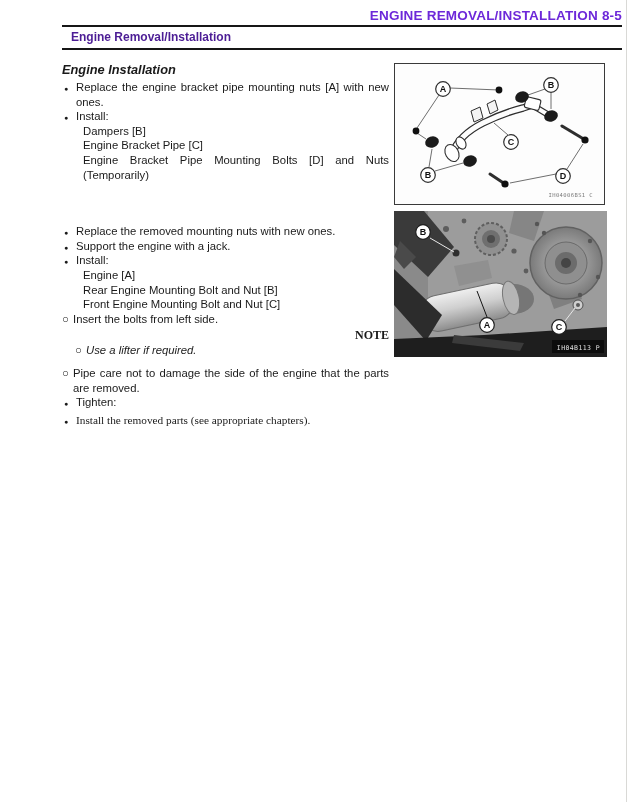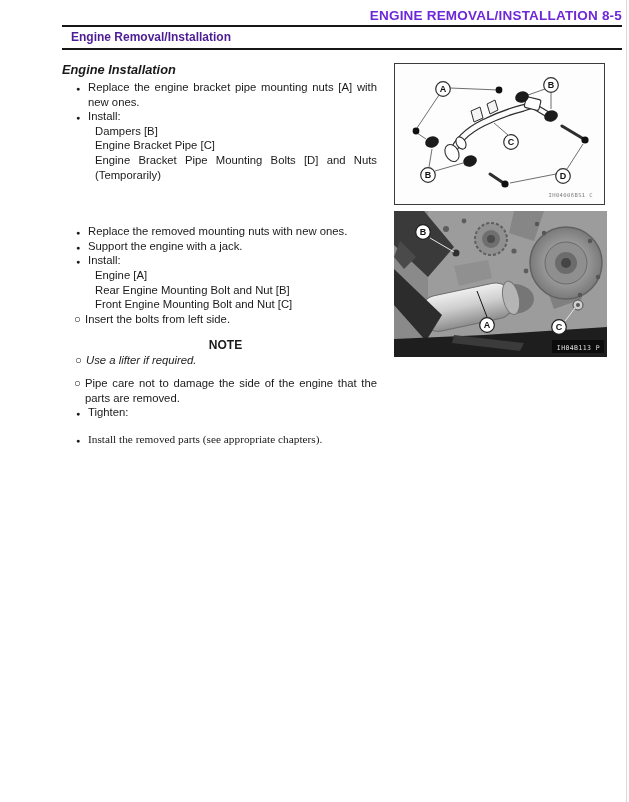--- a/index.html
+++ b/index.html
@@ -30,34 +30,34 @@
 
   
   .column{
     position:absolute;left:62px;top:58px;width:327px;
     font-size:11.3px;line-height:14.6px;text-align:justify;
   }
   .subsection-title{
     font-weight:bold;font-style:italic;font-size:12.8px;line-height:16px;
     margin:4px 0 0 0;text-align:left;
   }
-  .list{margin:12px;padding:0;list-style:none;}
+  .list{margin:0;padding:0;list-style:none;}
   .block1{margin-top:2px;}
   .block2{margin-top:42px;}
   .block3{margin-top:8px;}
   .block4{margin-top:3px;font-family:Liberation Serif, serif;}
   .li{position:relative;margin:0;padding:0;}
   .li-bullet{padding-left:14px;}
   .li-sub{padding-left:21px;}
   .li-circle{padding-left:11px;}
   .marker{position:absolute;left:1px;top:0;font-style:normal;}
   .marker-bullet{font-size:7px;top:2px;left:2px;}
   .marker-circle{font-size:11.5px;left:0;}
   .note{margin-top:2px;}
-  .note-title{text-align:center;font-weight:bold;font-size:12px;line-height:15px;}
+  .note-title{text-align:right;font-weight:bold;font-size:12px;line-height:15px;font-family:Liberation Serif, serif;}
   .note-item{font-style:italic;margin-left:13px;}
   .torque{display:flex;margin-top:12px;margin-left:14px;font-weight:bold;}
   .torque-label{flex:none;width:47px;white-space:nowrap;}
   .torque-specs{flex:1;}
   .torque-spec{margin:0;padding-left:15px;text-indent:-15px;text-align:justify;}
 
   
   .fig1{
     position:absolute;left:394px;top:63px;width:211px;height:142px;
     border:1px solid #3a3a3a;background:#fdfdfd;box-sizing:border-box;

